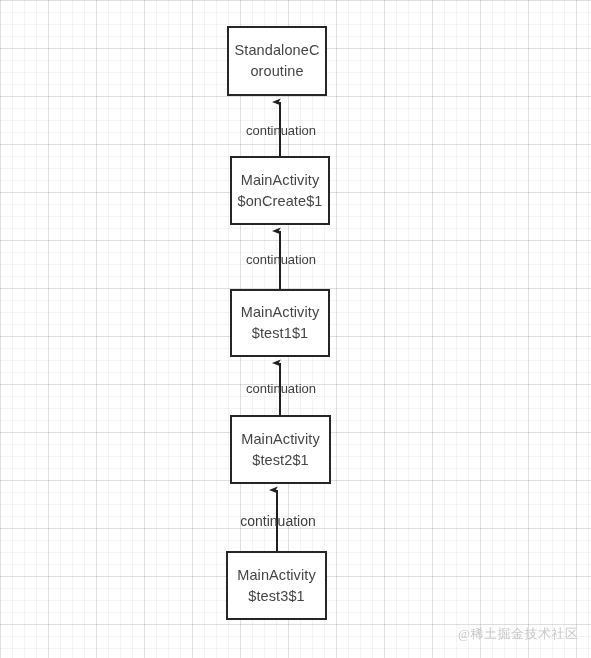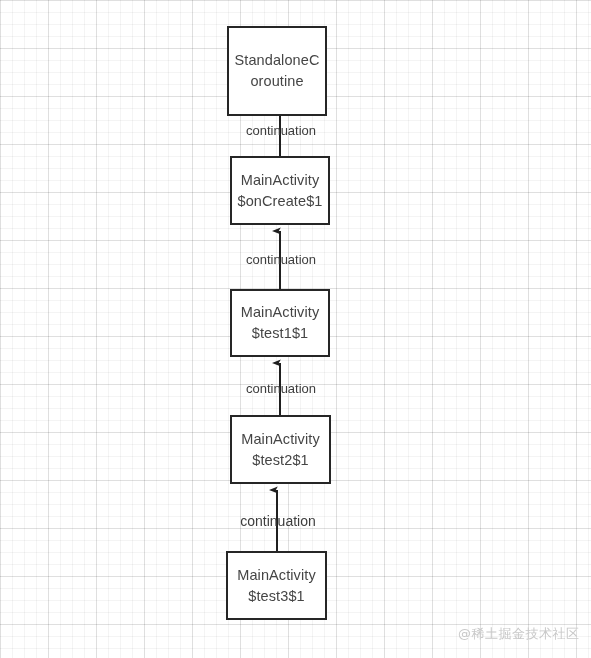--- a/index.html
+++ b/index.html
@@ -97,21 +97,21 @@
       <line x1="280" y1="289" x2="280" y2="231" stroke="#1f1f1f" stroke-width="2" marker-end="url(#arrowhead)"></line>
     </g>
     <g>
       <line x1="280" y1="415" x2="280" y2="363" stroke="#1f1f1f" stroke-width="2" marker-end="url(#arrowhead)"></line>
     </g>
     <g>
       <line x1="277" y1="551" x2="277" y2="490" stroke="#1f1f1f" stroke-width="2" marker-end="url(#arrowhead)"></line>
     </g>
   </svg>
 
-  <div class="node" style="left:227px; top:26px; width:100px; height:90px;">
+  <div class="node" style="left:227px; top:26px; width:100px; height:70px;">
     <span>StandaloneC
 oroutine</span>
   </div>
 
   <div class="node" style="left:230px; top:156px; width:100px; height:69px;">
     <span>MainActivity
 $onCreate$1</span>
   </div>
 
   <div class="node" style="left:230px; top:289px; width:100px; height:68px;">
@@ -127,15 +127,15 @@
   <div class="node" style="left:226px; top:551px; width:101px; height:69px;">
     <span>MainActivity
 $test3$1</span>
   </div>
 
   <div class="edge-label" style="left:281px; top:122px;">continuation</div>
   <div class="edge-label" style="left:281px; top:251px;">continuation</div>
   <div class="edge-label" style="left:281px; top:380px;">continuation</div>
   <div class="edge-label big" style="left:278px; top:512px;">continuation</div>
 
-  <div class="watermark" style="left:458px; top:625px;">@稀土掘金技术社区</div>
+  <div class="watermark" style="left:458px; top:625px;font-family:Liberation Serif, serif;">@稀土掘金技术社区</div>
 
 </div>
 
 </body></html>

